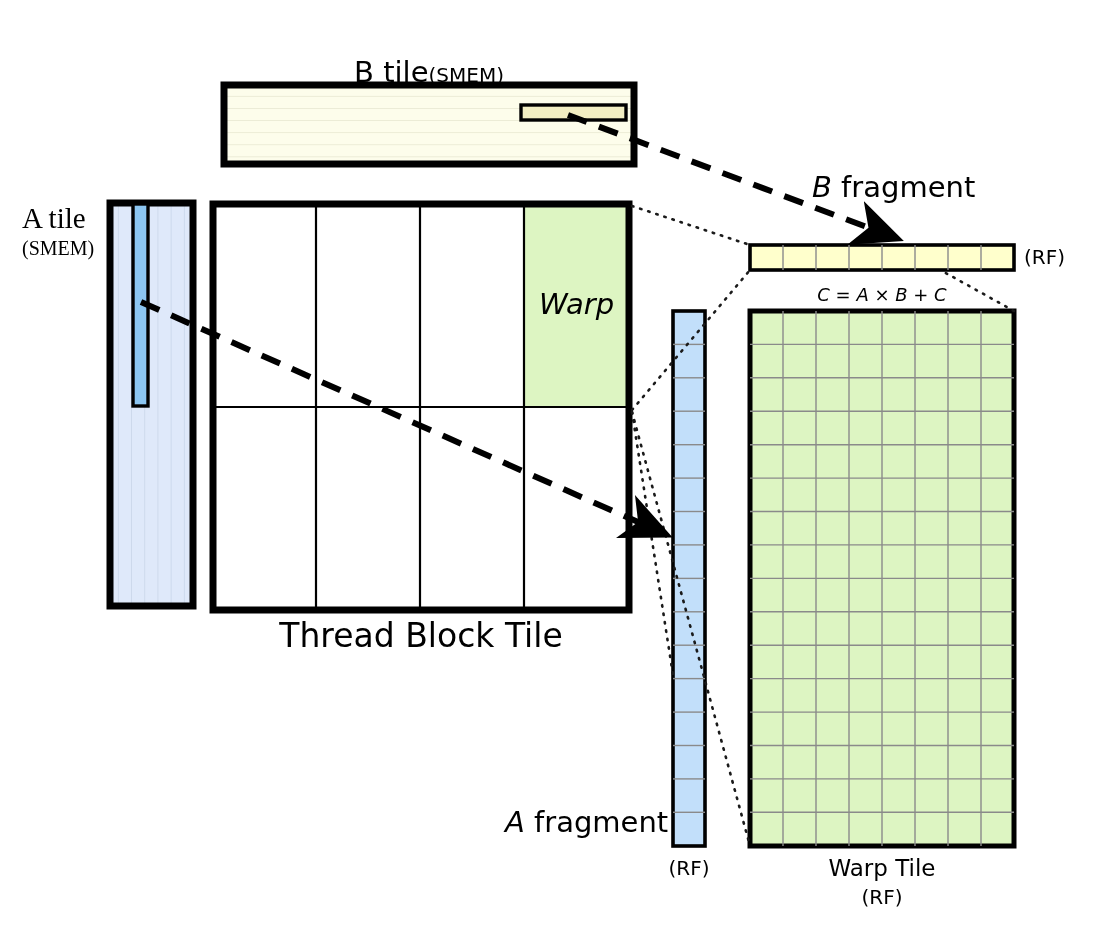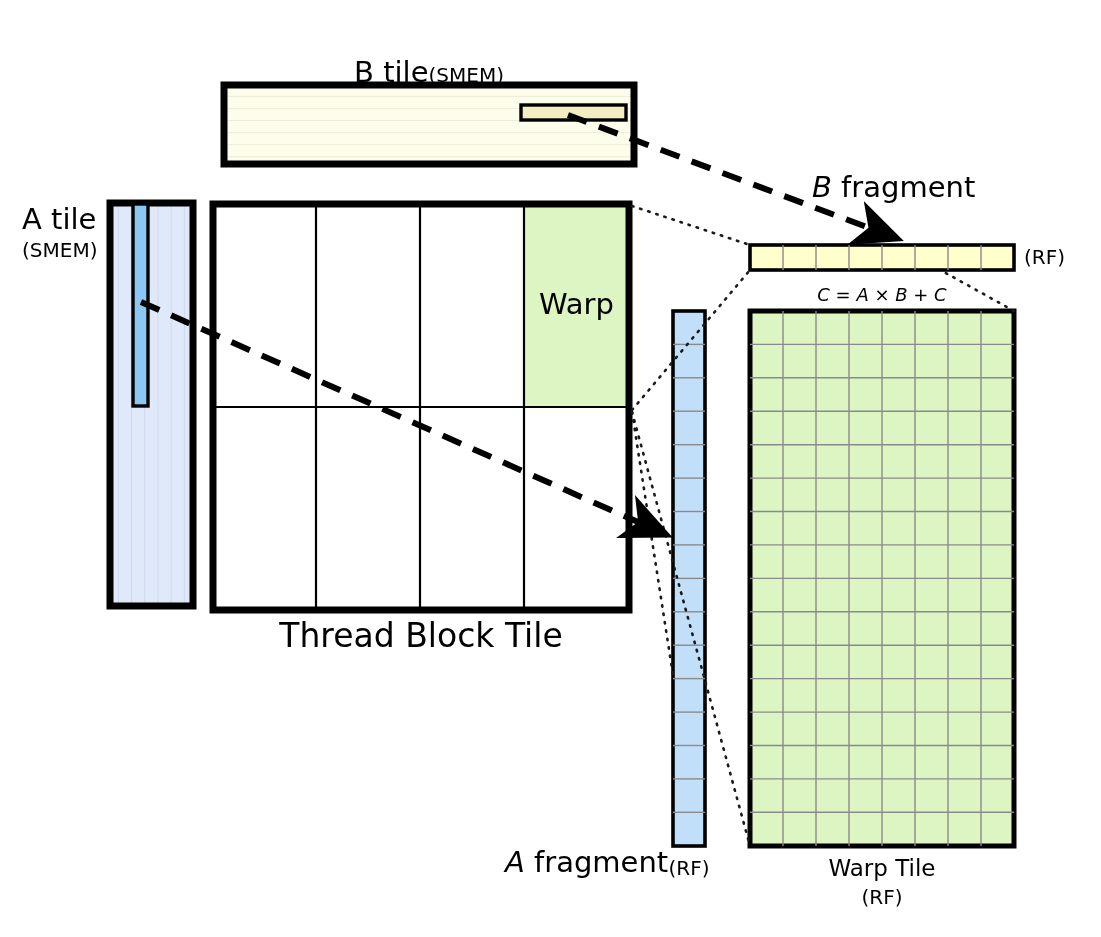--- a/index.html
+++ b/index.html
@@ -127,36 +127,36 @@
     <g stroke="#000" stroke-width="6" fill="none" stroke-dasharray="20 13">
       <line marker-end="url(#arrowhead)" x1="568" y1="115" x2="896" y2="238"></line>
       <line marker-end="url(#arrowhead)" x1="141" y1="302" x2="665" y2="534"></line>
     </g>
   </svg>
 
   <div class="lbl ctr" style="left:274px;top:55px;width:310px;">
     <span class="lbl-main">B tile</span><span class="lbl-sub">(SMEM)</span>
   </div>
 
-  <div class="lbl" style="left:22px;top:202px;width:88px;text-align:left;">
+  <div class="lbl" style="left:22px;top:202px;width:88px;text-align:left;font-family:Liberation Serif, serif;">
     <div class="lbl-main">A tile</div>
     <div class="lbl-sub" style="margin-top:2px;">(SMEM)</div>
   </div>
 
-  <div class="lbl lbl-main ctr" style="left:524px;top:287px;width:105px;">Warp</div>
+  <div class="lbl lbl-main ctr" style="left:524px;top:287px;width:105px;font-style:italic;">Warp</div>
 
   <div class="lbl lbl-main" style="left:812px;top:170px;">
     <span class="it">B</span><span> fragment</span>
   </div>
 
   <div class="lbl lbl-main ctr" style="left:213px;top:616px;width:416px;font-size:33px;">Thread Block Tile</div>
 
   <div class="lbl lbl-sub" style="left:1024px;top:245px;">(RF)</div>
 
-  <div class="lbl lbl-main" style="left:505px;top:805px;margin-top:40px;">
+  <div class="lbl lbl-main" style="left:505px;top:805px;">
     <span class="it">A</span><span> fragment</span>
   </div>
 
   <div class="lbl lbl-sub ctr" style="left:639px;top:856px;width:100px;">(RF)</div>
 
   <div class="lbl it ctr" style="left:750px;top:284px;width:264px;font-size:18px;">C = A × B + C</div>
 
   <div class="lbl ctr" style="left:750px;top:855px;width:264px;">
     <div class="lbl-main" style="font-size:23px;">Warp Tile</div>
     <div class="lbl-sub" style="margin-top:4px;">(RF)</div>

